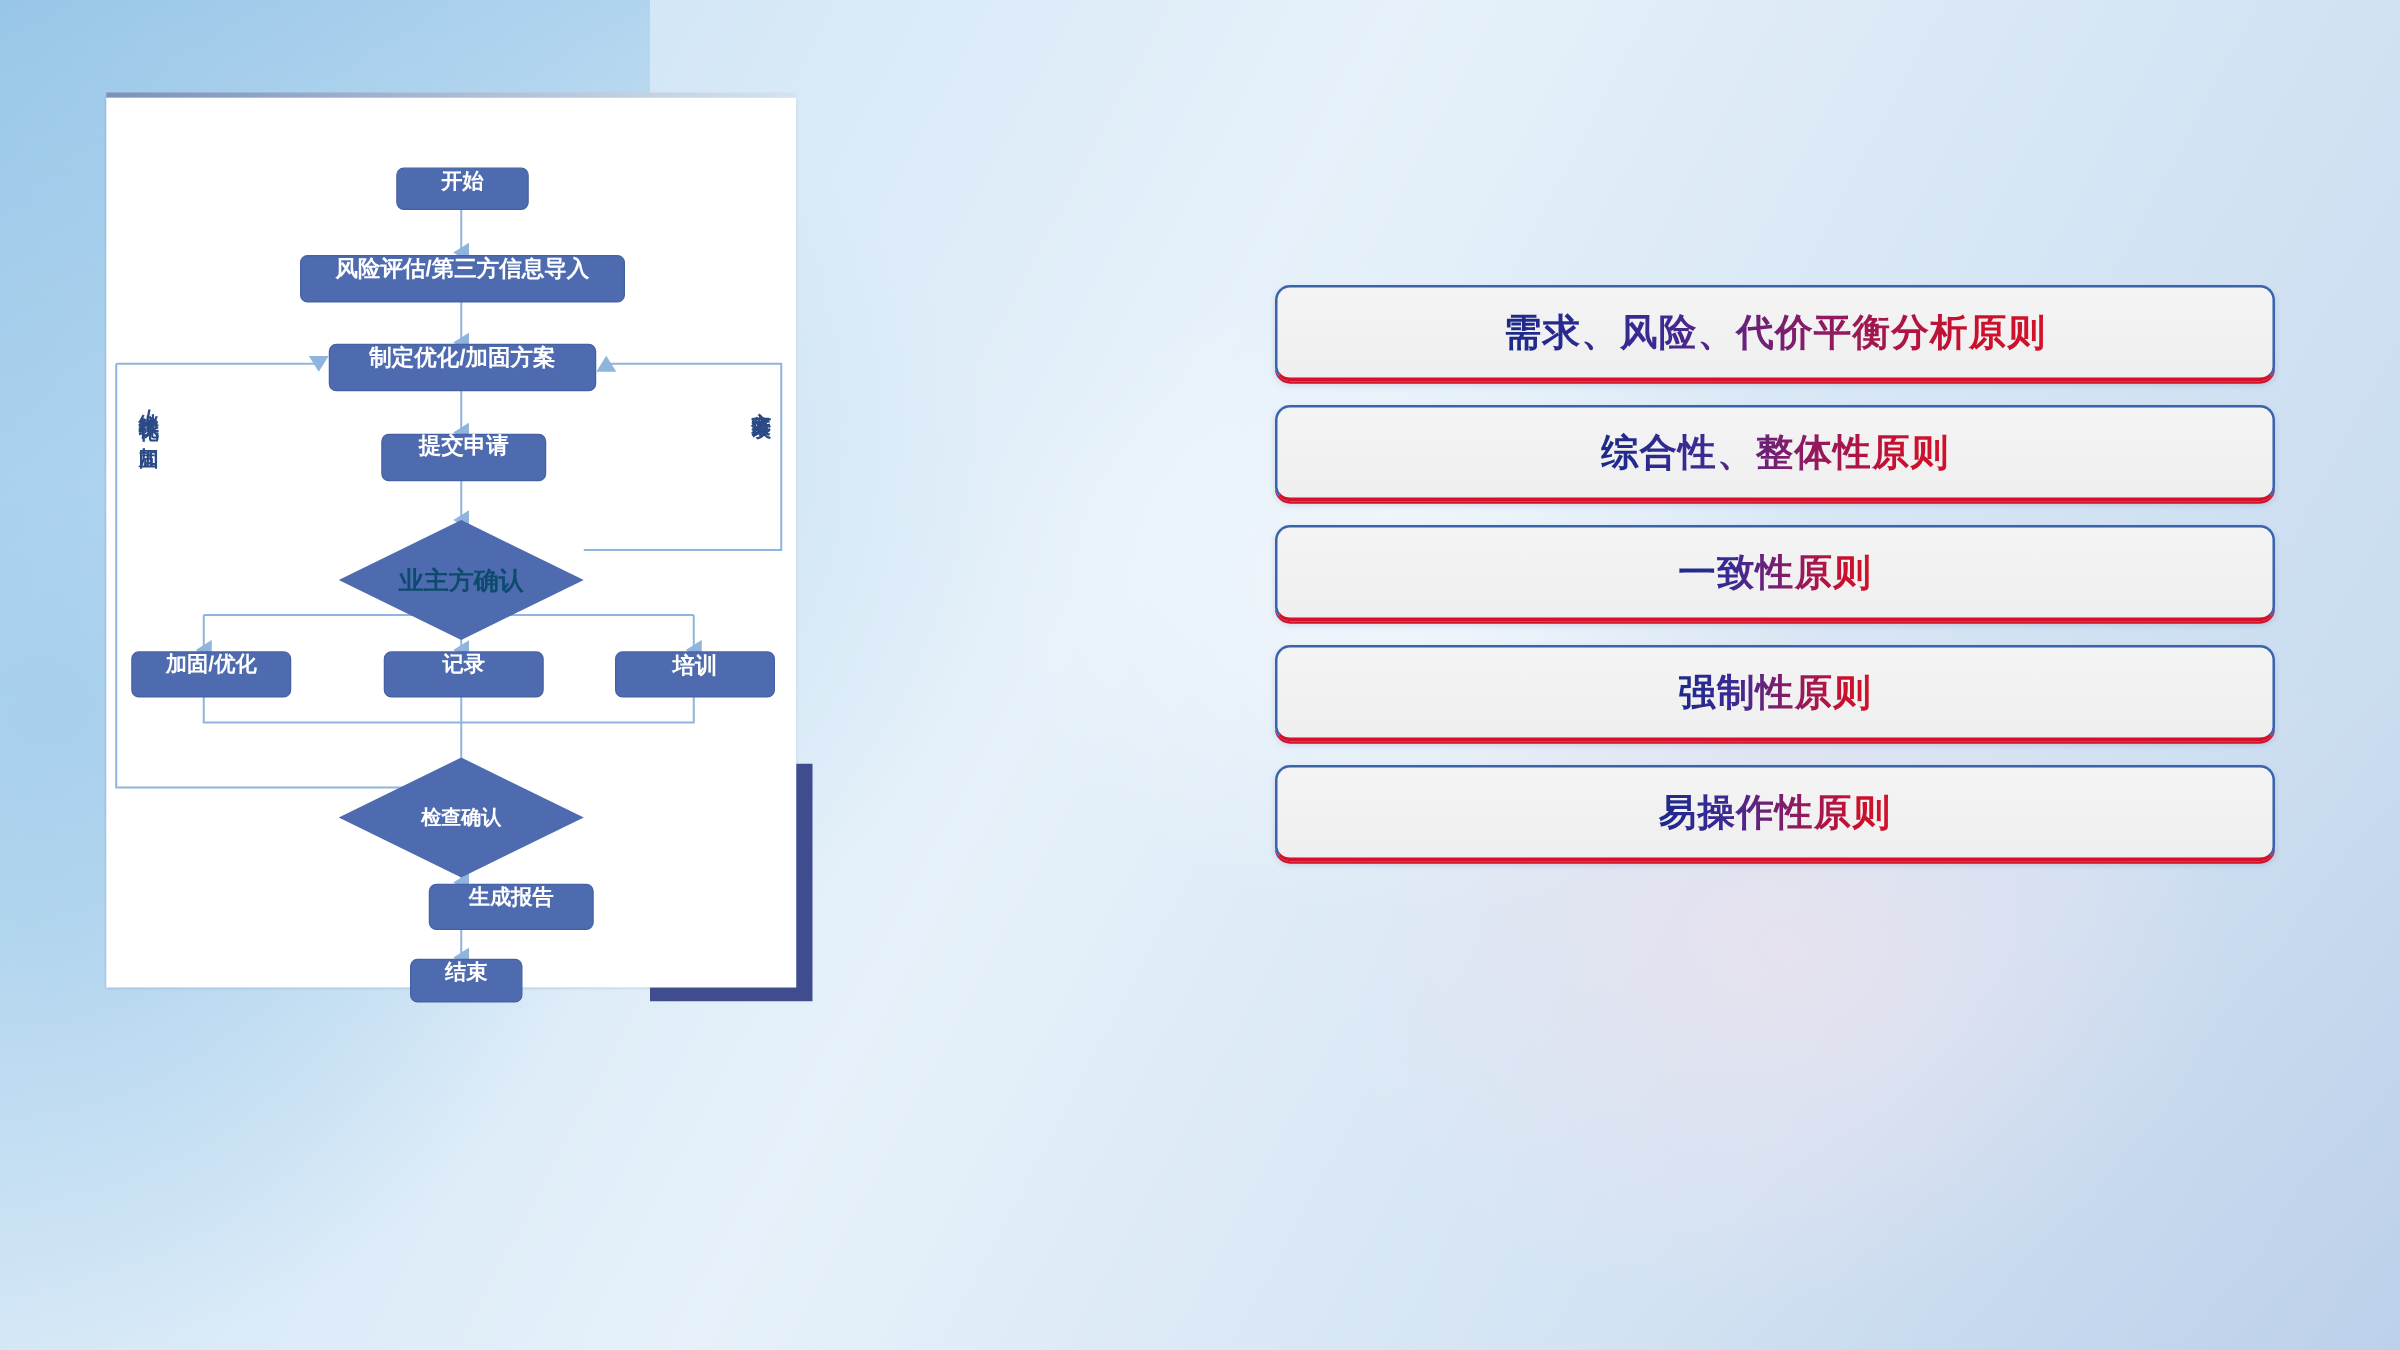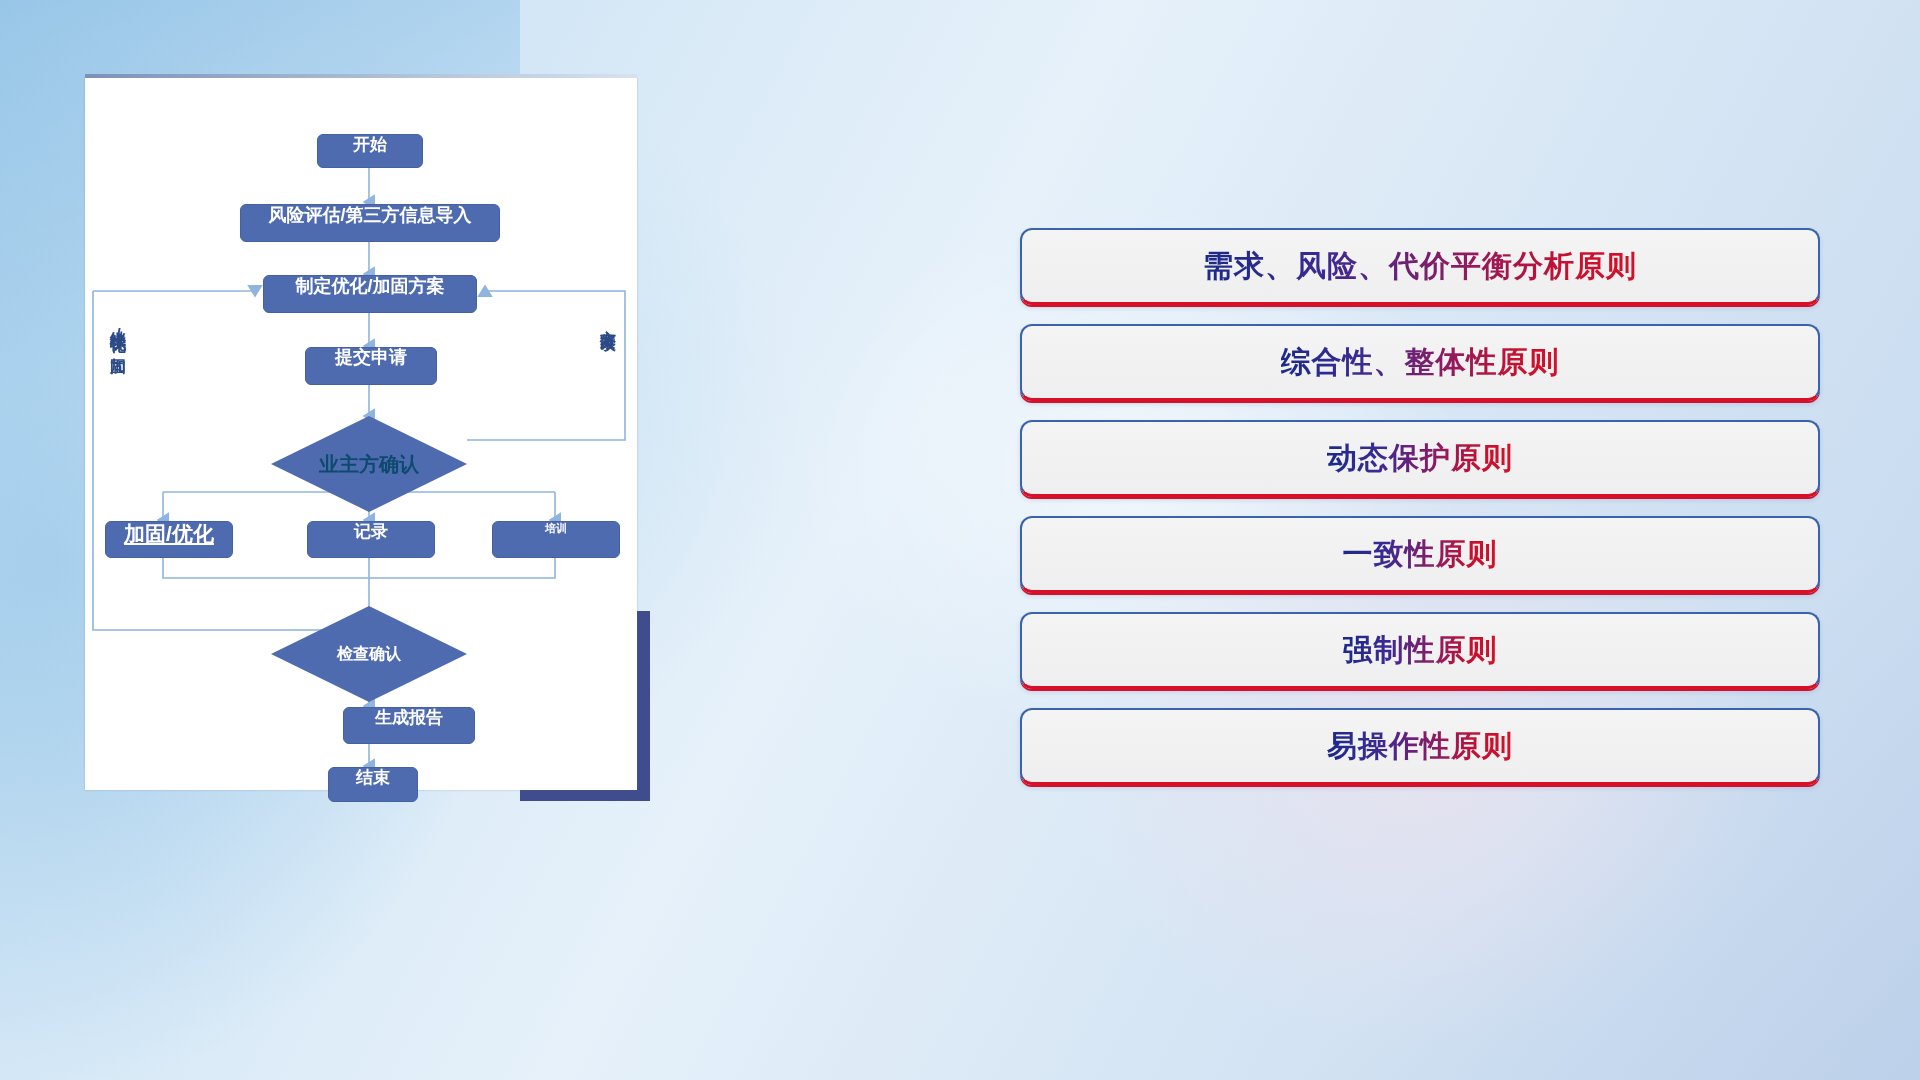--- a/index.html
+++ b/index.html
@@ -124,29 +124,29 @@
   </div>
 
   <div style="position:absolute;left:186px;top:338px;width:196px;height:96px;z-index:9;">
     <svg width="196" height="96" style="position:absolute;left:0;top:0;">
       <polygon points="98,0 196,48 98,96 0,48" fill="#4f6bb0"></polygon>
     </svg>
     <div style="position:absolute;inset:0;display:flex;align-items:center;justify-content:center;
                 color:#0c4a6e;font-weight:bold;font-size:20px;">业主方确认</div>
   </div>
 
-  <div class="node proc" style="left:20px;top:443px;width:126px;height:35px;font-size:21px;text-decoration:underline;">
+  <div class="node proc" style="left:20px;top:443px;width:126px;height:35px;font-size:17px;">
     <span>加固/优化</span>
   </div>
 
   <div class="node proc" style="left:222px;top:443px;width:126px;height:35px;font-size:17px;">
     <span>记录</span>
   </div>
 
-  <div class="node proc" style="left:407px;top:443px;width:126px;height:35px;font-size:11px;">
+  <div class="node proc" style="left:407px;top:443px;width:126px;height:35px;font-size:18px;">
     <span>培训</span>
   </div>
 
   <div style="position:absolute;left:186px;top:528px;width:196px;height:96px;z-index:9;">
     <svg width="196" height="96" style="position:absolute;left:0;top:0;">
       <polygon points="98,0 196,48 98,96 0,48" fill="#4f6bb0"></polygon>
     </svg>
     <div style="position:absolute;inset:0;display:flex;align-items:center;justify-content:center;
                 color:#fff;font-weight:bold;font-size:16px;">检查确认</div>
   </div>
@@ -170,23 +170,20 @@
   <div id="cards">
 
     <div class="pcard">
       <span class="pcard-text">需求、风险、代价平衡分析原则</span>
     </div>
 
     <div class="pcard">
       <span class="pcard-text">综合性、整体性原则</span>
     </div>
 
-    <div class="pcard">
-      <span class="pcard-text">动态保护原则</span>
-    </div>
 
 
     <div class="pcard">
       <span class="pcard-text">一致性原则</span>
     </div>
 
     <div class="pcard">
       <span class="pcard-text">强制性原则</span>
     </div>
 

